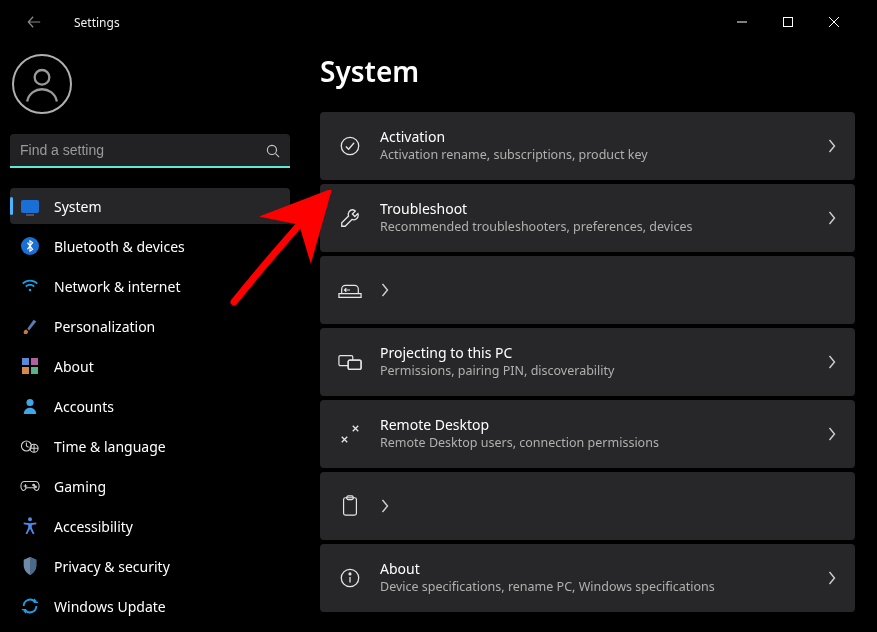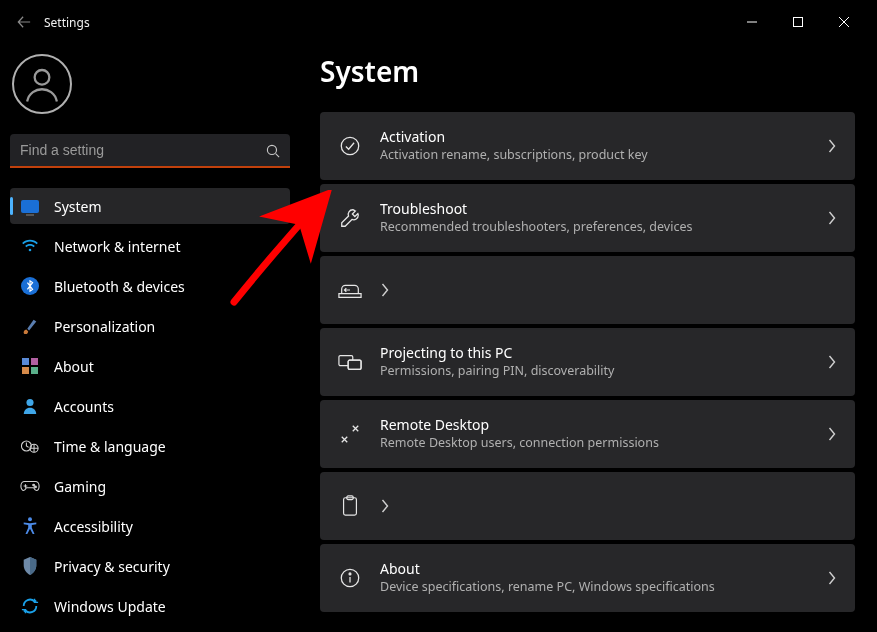--- a/index.html
+++ b/index.html
@@ -10,21 +10,22 @@
     font-family: "Segoe UI", -apple-system, system-ui, sans-serif;
     font-size: 14px;
     position: relative;
   }
 
   
   .titlebar {
     height: 44px;
     display: flex;
     align-items: center;
-    padding: 0 10px;
+    padding: 0 20px;
+    gap: 20px;
   }
   .titlebar .back-btn {
     width: 28px; height: 28px;
     display: flex; align-items: center; justify-content: center;
     color: #8a8a8a;
   }
   .titlebar .app-title {
     margin-left: 6px;
     font-size: 12px;
     color: #f0f0f0;
@@ -68,21 +69,21 @@
   }
   .search-wrap {
     position: relative;
     margin-bottom: 20px;
   }
   .search-input {
     width: 100%;
     height: 34px;
     background: #222225;
     border: none;
-    border-bottom: 2px solid #c2410c;
+    border-bottom: 2px solid #5eead4;
     border-radius: 4px 4px 0 0;
     color: #eab308;
     padding: 0 36px 0 10px;
     font-size: 14px;
     outline: none;
   }
   .search-input::placeholder { color: #9a9a9a; }
   .search-icon {
     position: absolute;
     right: 10px; top: 50%;
@@ -236,37 +237,37 @@
     <div class="nav">
 
       <div class="nav-item active">
         <span class="nav-icon">
             <span class="ic-system"></span>
           </span>
         <span class="nav-label">System</span>
       </div>
 
       <div class="nav-item">
-        <span class="nav-icon ic-net">
-          <svg width="18" height="14" viewBox="0 0 20 16" fill="currentColor">
-              <path d="M10 14a1.5 1.5 0 100-3 1.5 1.5 0 000 3zm-4-4.5c2.2-2.2 5.8-2.2 8 0l1.5-1.5c-3-3-8-3-11 0L6 9.5zM2.5 6c4.1-4.1 10.9-4.1 15 0L19 4.5C14.1-.4 5.9-.4 1 4.5L2.5 6z"></path>
-            </svg>
-        </span>
-        <span class="nav-label">Network &amp; internet</span>
-      </div>
-
-      <div class="nav-item">
         <span class="nav-icon">
           <span class="ic-bt">
               <svg width="10" height="12" viewBox="0 0 10 14" fill="none" stroke="#fff" stroke-width="1.4">
                 <path d="M2 3l6 8-3 2V1l3 2-6 8"></path>
               </svg>
             </span>
         </span>
         <span class="nav-label">Bluetooth &amp; devices</span>
+      </div>
+
+      <div class="nav-item">
+        <span class="nav-icon ic-net">
+          <svg width="18" height="14" viewBox="0 0 20 16" fill="currentColor">
+              <path d="M10 14a1.5 1.5 0 100-3 1.5 1.5 0 000 3zm-4-4.5c2.2-2.2 5.8-2.2 8 0l1.5-1.5c-3-3-8-3-11 0L6 9.5zM2.5 6c4.1-4.1 10.9-4.1 15 0L19 4.5C14.1-.4 5.9-.4 1 4.5L2.5 6z"></path>
+            </svg>
+        </span>
+        <span class="nav-label">Network &amp; internet</span>
       </div>
 
       <div class="nav-item">
         <span class="nav-icon">
           <svg width="18" height="18" viewBox="0 0 20 20">
               <path fill="#c97a3a" d="M3 17c0-2 2-3 3-3l2 2c0 1-1 3-3 3s-2-1-2-2z"></path>
               <path fill="#5a7eb0" d="M7 13l7-10 3 2-8 10z"></path>
             </svg>
         </span>
         <span class="nav-label">Personalization</span>

